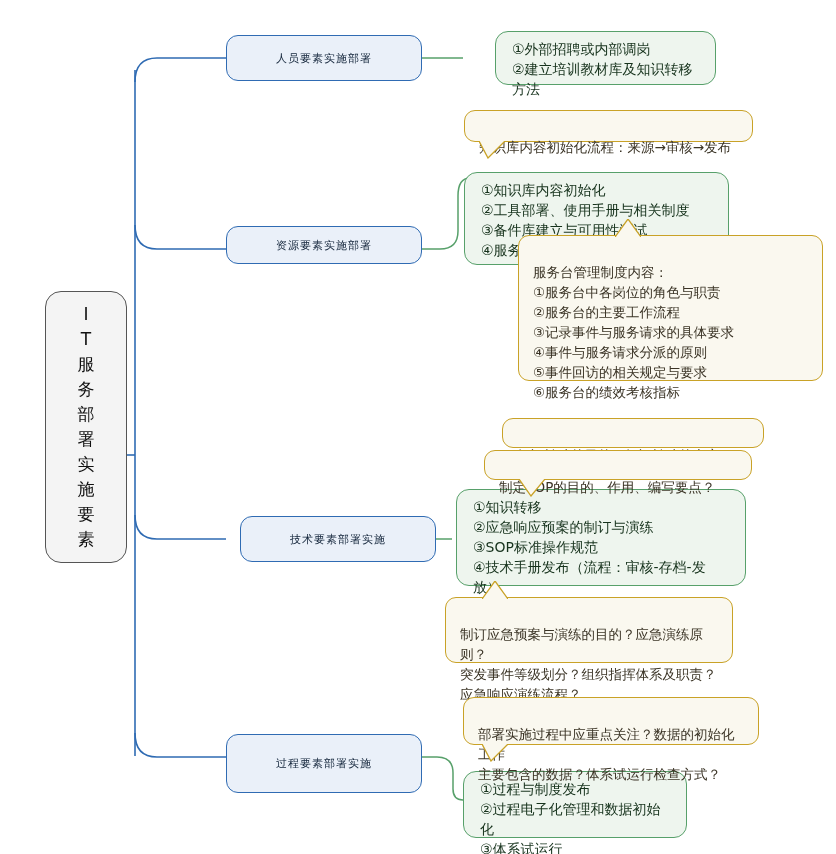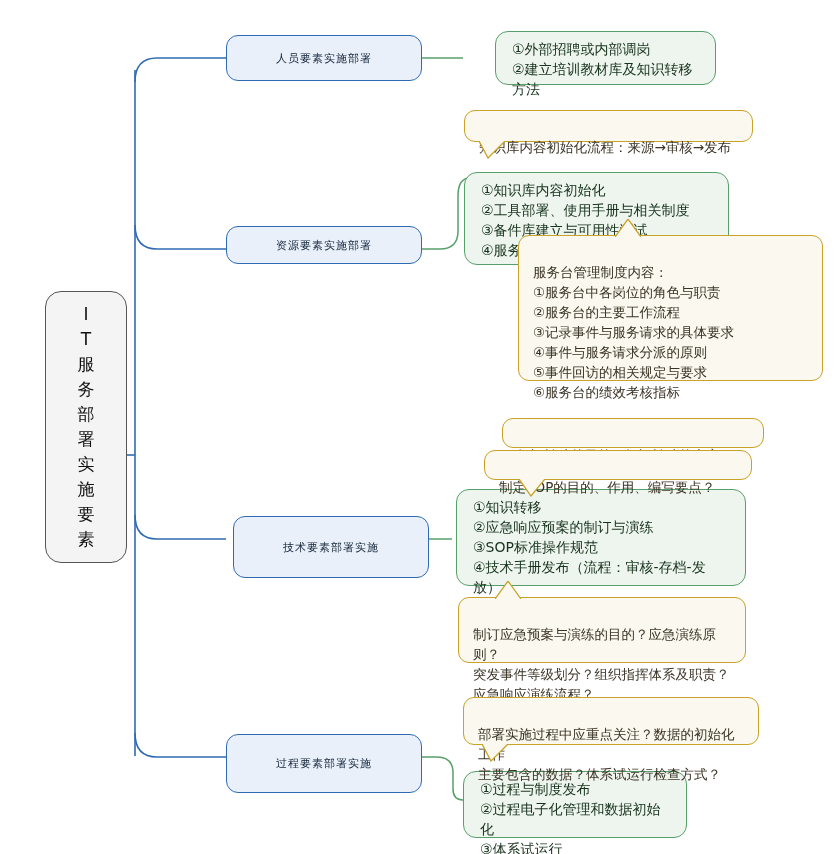--- a/index.html
+++ b/index.html
@@ -139,21 +139,21 @@
   </div>
 
   <div class="branch" style="left:226px;top:35px;width:196px;height:46px;">
     <span>人员要素实施部署</span>
   </div>
 
   <div class="branch" style="left:226px;top:226px;width:196px;height:38px;">
     <span>资源要素实施部署</span>
   </div>
 
-  <div class="branch" style="left:233px;top:516px;width:196px;height:62px;text-align:right;">
+  <div class="branch" style="left:240px;top:516px;width:196px;height:46px;text-align:right;">
     <span>技术要素部署实施</span>
   </div>
 
   <div class="branch" style="left:226px;top:734px;width:196px;height:59px;">
     <span>过程要素部署实施</span>
   </div>
 
   <div class="leaf" style="left:463px;top:31px;width:221px;height:54px;margin-left:32px;">①外部招聘或内部调岗
 ②建立培训教材库及知识转移方法</div>
 
@@ -199,21 +199,21 @@
   </div>
 
   <div class="note" style="left:484px;top:450px;width:268px;height:30px;">
     <span>制定SOP的目的、作用、编写要点？</span>
     <svg class="tail" style="left:34px;top:28px;" viewBox="0 0 26 18">
       <path d="M0,0 L26,0 L12,17 Z" fill="#faf8ef" stroke="none"></path>
       <path d="M0,0 L12,17 L26,0" fill="none" stroke="#c9a227" stroke-width="1.3"></path>
     </svg>
   </div>
 
-  <div class="note" style="left:458px;top:597px;width:288px;height:66px;">
+  <div class="note" style="left:445px;top:597px;width:288px;height:66px;">
     <span>制订应急预案与演练的目的？应急演练原则？
 突发事件等级划分？组织指挥体系及职责？
 应急响应演练流程？</span>
     <svg class="tail" style="left:36px;top:-17px;" viewBox="0 0 26 18">
       <path d="M0,18 L26,18 L13,0 Z" fill="#faf8ef" stroke="none"></path>
       <path d="M0,18 L13,0 L26,18" fill="none" stroke="#c9a227" stroke-width="1.3"></path>
     </svg>
   </div>
 
   <div class="note" style="left:463px;top:697px;width:296px;height:48px;">

